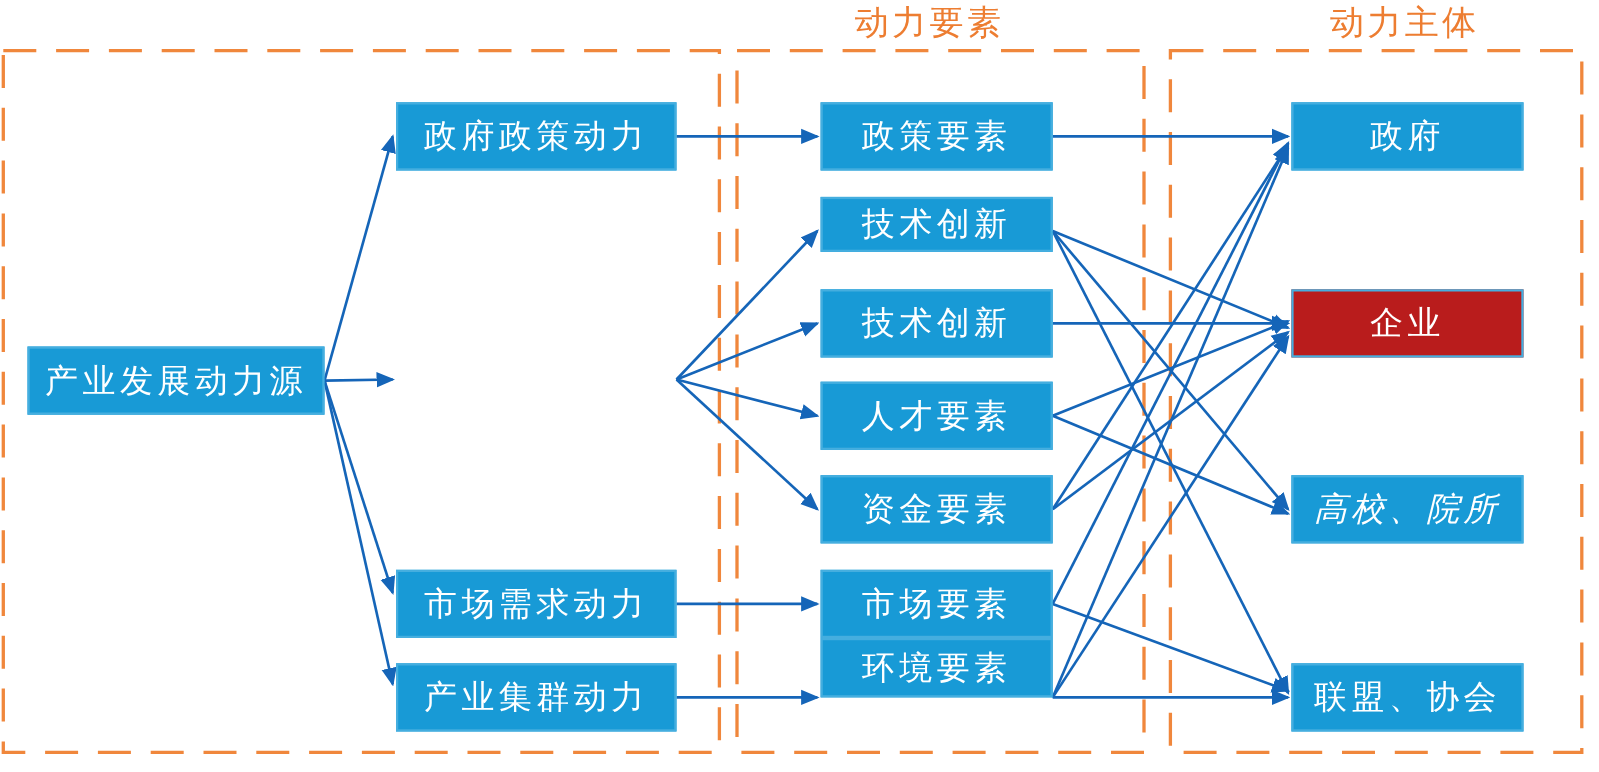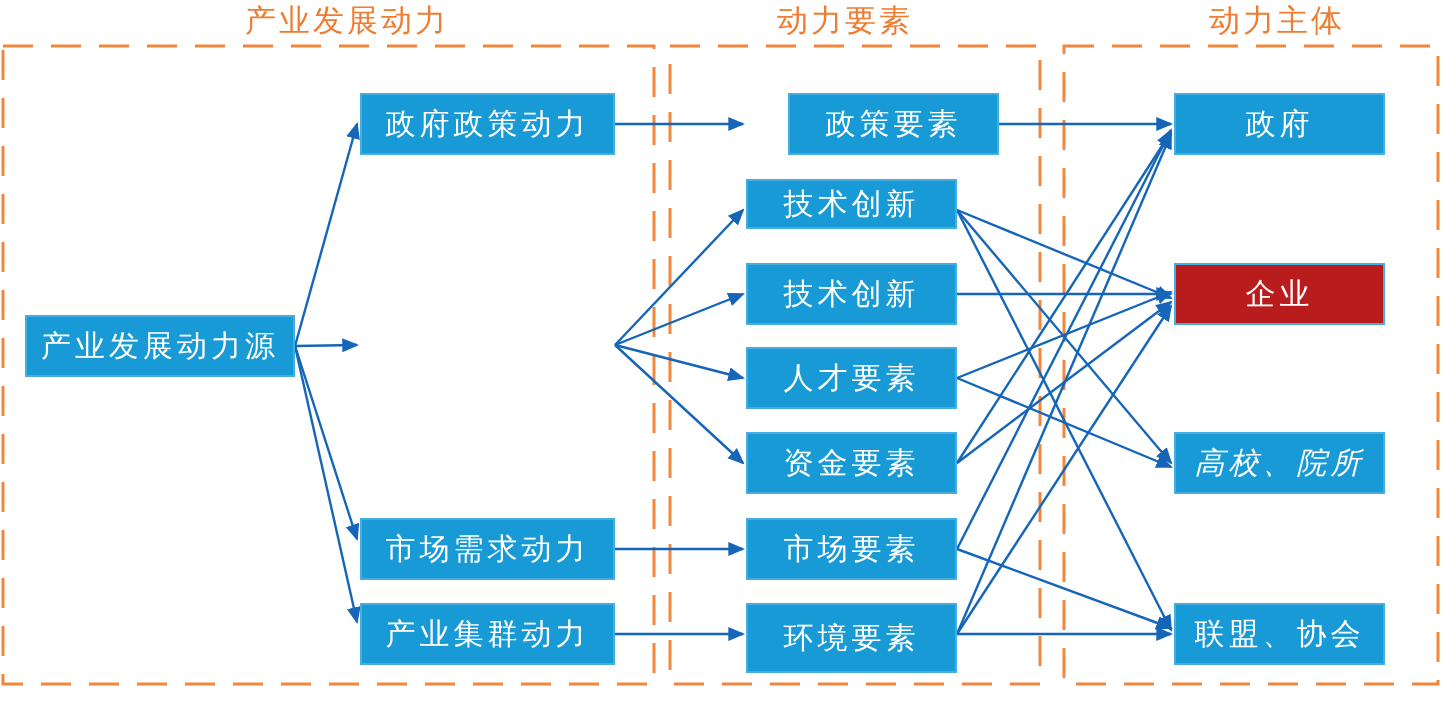--- a/index.html
+++ b/index.html
@@ -99,30 +99,29 @@
         <line x1="957" y1="634" x2="1171" y2="306" stroke="#1565B8" stroke-width="2.4" marker-end="url(#arrowhead)"></line>
         <line x1="957" y1="634" x2="1171" y2="634" stroke="#1565B8" stroke-width="2.4" marker-end="url(#arrowhead)"></line>
       </g>
   </svg>
 
   <div id="node-layer">
       <div class="node" style="left: 25px; top: 315px; width: 270px; height: 62px; background: rgb(24, 154, 214); border-color: rgb(69, 174, 223); color: rgb(255, 255, 255);">产业发展动力源</div>
       <div class="node" style="left: 360px; top: 93px; width: 255px; height: 62px; background: rgb(24, 154, 214); border-color: rgb(69, 174, 223); color: rgb(255, 255, 255);">政府政策动力</div>
       <div class="node" style="left: 360px; top: 518px; width: 255px; height: 62px; background: rgb(24, 154, 214); border-color: rgb(69, 174, 223); color: rgb(255, 255, 255);">市场需求动力</div>
       <div class="node" style="left: 360px; top: 603px; width: 255px; height: 62px; background: rgb(24, 154, 214); border-color: rgb(69, 174, 223); color: rgb(255, 255, 255);">产业集群动力</div>
-      <div class="node" style="left: 788px; top: 93px; width: 211px; height: 62px; background: rgb(24, 154, 214); border-color: rgb(69, 174, 223); color: rgb(255, 255, 255);">政策要素</div>
+      <div class="node" style="left: 746px; top: 93px; width: 211px; height: 62px; background: rgb(24, 154, 214); border-color: rgb(69, 174, 223); color: rgb(255, 255, 255);">政策要素</div>
       <div class="node" style="left: 746px; top: 179px; width: 211px; height: 50px; background: rgb(24, 154, 214); border-color: rgb(69, 174, 223); color: rgb(255, 255, 255);">技术创新</div>
       <div class="node" style="left: 746px; top: 263px; width: 211px; height: 62px; background: rgb(24, 154, 214); border-color: rgb(69, 174, 223); color: rgb(255, 255, 255);">技术创新</div>
       <div class="node" style="left: 746px; top: 347px; width: 211px; height: 62px; background: rgb(24, 154, 214); border-color: rgb(69, 174, 223); color: rgb(255, 255, 255);">人才要素</div>
       <div class="node" style="left: 746px; top: 432px; width: 211px; height: 62px; background: rgb(24, 154, 214); border-color: rgb(69, 174, 223); color: rgb(255, 255, 255);">资金要素</div>
       <div class="node" style="left: 746px; top: 518px; width: 211px; height: 62px; background: rgb(24, 154, 214); border-color: rgb(69, 174, 223); color: rgb(255, 255, 255);">市场要素</div>
-      <div class="node" style="left: 746px; top: 603px; width: 211px; height: 70px; background: rgb(24, 154, 214); border-color: rgb(69, 174, 223); color: rgb(255, 255, 255); text-align: right;">环境要素</div>
+      <div class="node" style="left: 746px; top: 580px; width: 211px; height: 54px; background: rgb(24, 154, 214); border-color: rgb(69, 174, 223); color: rgb(255, 255, 255); text-align: right;">环境要素</div>
       <div class="node" style="left: 1174px; top: 93px; width: 211px; height: 62px; background: rgb(24, 154, 214); border-color: rgb(69, 174, 223); color: rgb(255, 255, 255);">政府</div>
       <div class="node" style="left: 1174px; top: 263px; width: 211px; height: 62px; background: #b91c1c; border-color: rgb(69, 174, 223); color: rgb(255, 255, 255);">企业</div>
       <div class="node" style="left: 1174px; top: 432px; width: 211px; height: 62px; background: rgb(24, 154, 214); border-color: rgb(69, 174, 223); color: rgb(255, 255, 255); font-style: italic;">高校、院所</div>
       <div class="node" style="left: 1174px; top: 603px; width: 211px; height: 62px; background: rgb(24, 154, 214); border-color: rgb(69, 174, 223); color: rgb(255, 255, 255);">联盟、协会</div>
     </div>
 
-  <div class="section-title" id="title-industry" style="color: rgb(237, 125, 49);">产业发展动力</div>
   <div class="section-title" id="title-factors" style="color: rgb(237, 125, 49);">动力要素</div>
   <div class="section-title" id="title-subjects" style="color: rgb(237, 125, 49);">动力主体</div>
 
 </div>
 
 </body></html>

